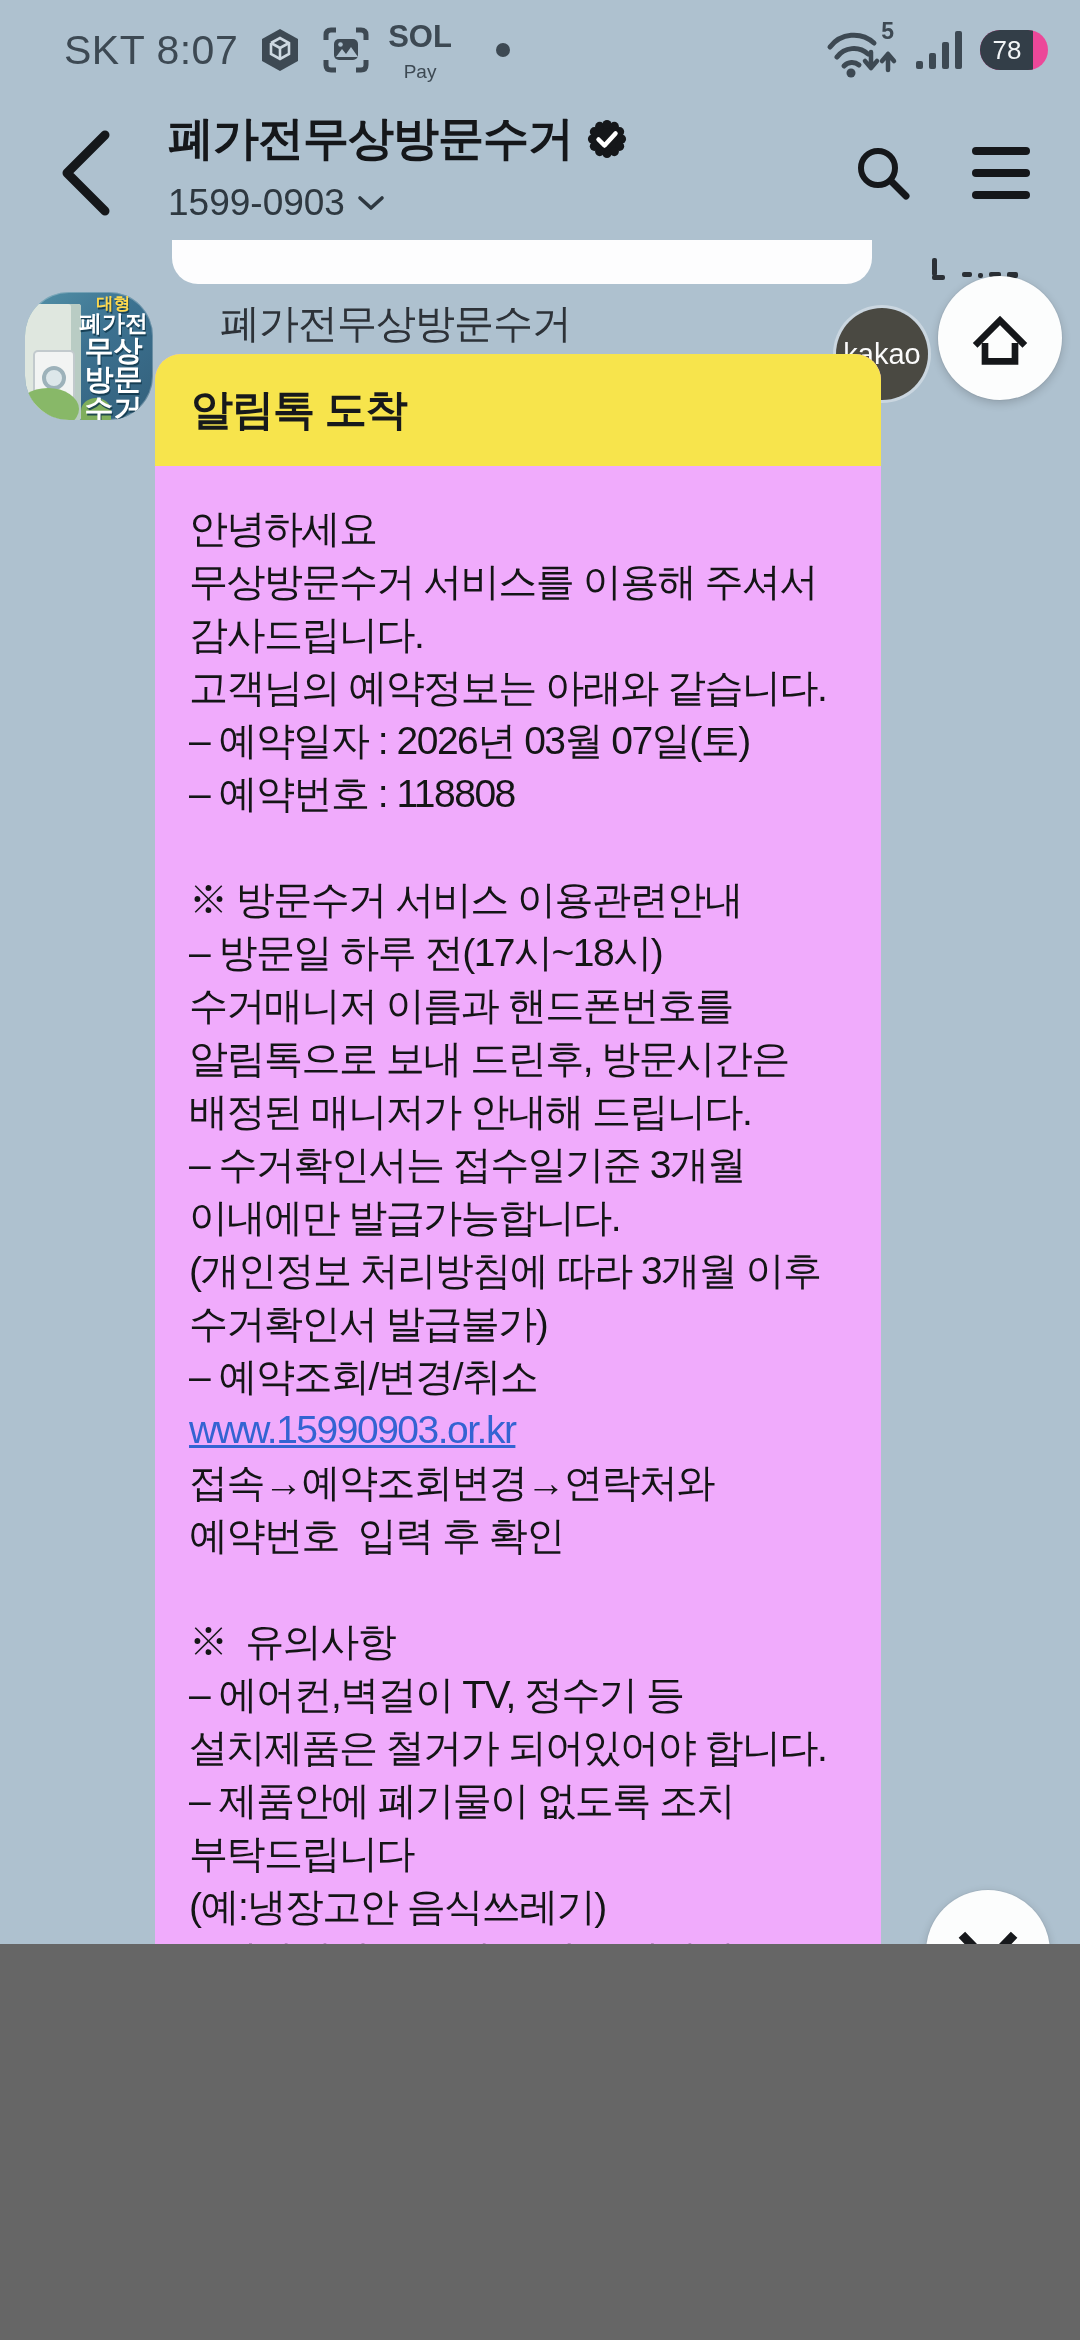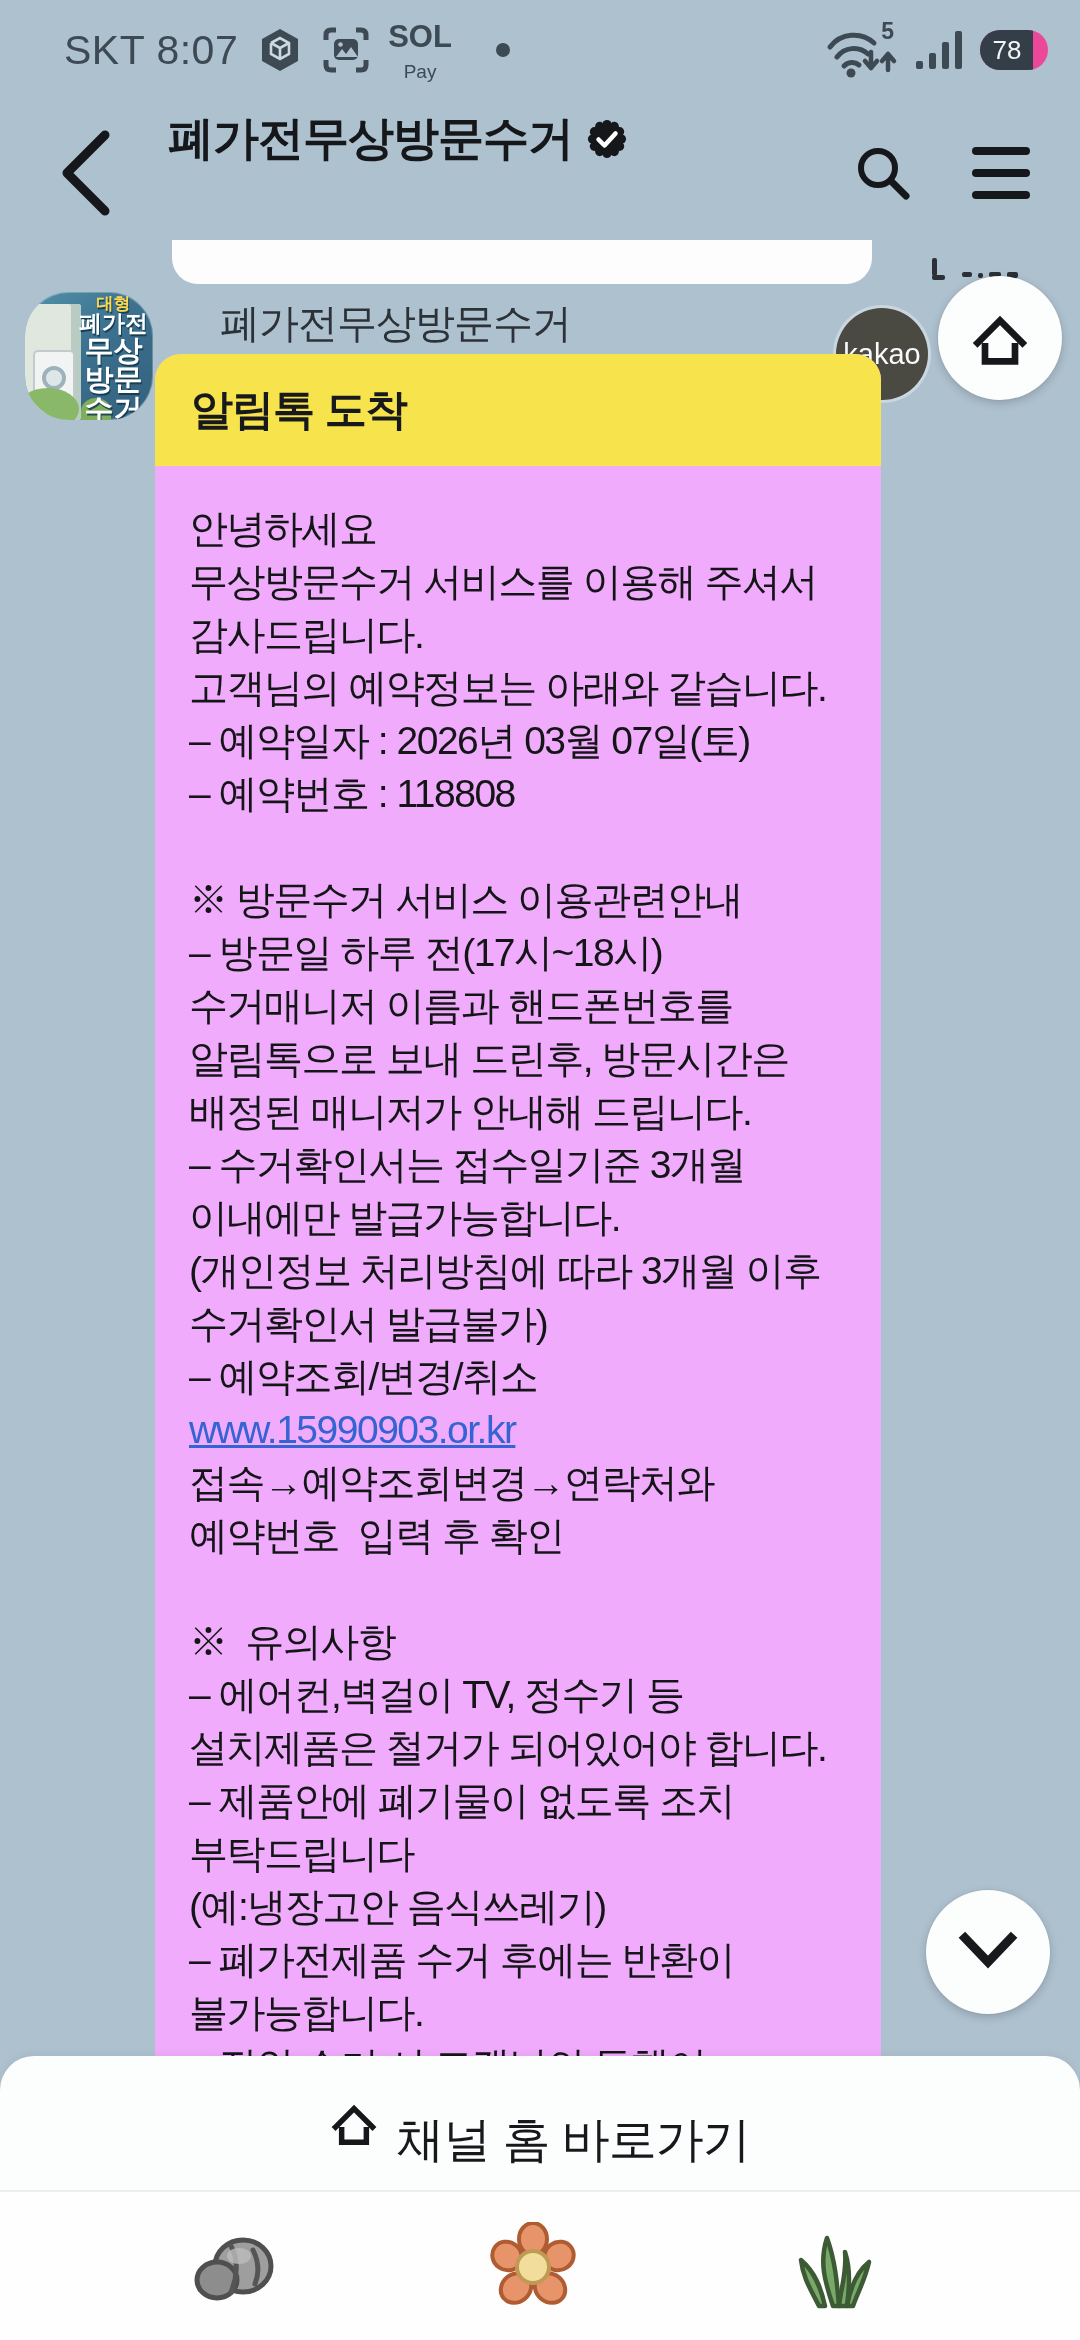--- a/index.html
+++ b/index.html
@@ -1,17 +1,17 @@
 <!DOCTYPE html>
 <html><head>
 <meta charset="utf-8">
 <style>
   html,body{margin:0;padding:0;background:#666;}
   *{box-sizing:border-box;font-family:"Liberation Sans",sans-serif;}
-  .screen{position:relative;width:1080px;height:2340px;background:#aec1cf;overflow:hidden;margin:0 auto;}
+  .screen{position:relative;width:1080px;height:1944px;background:#aec1cf;overflow:hidden;margin:0 auto;}
 
   
   .statusbar{position:absolute;left:0;top:0;width:1080px;height:100px;color:#3d4953;}
   .sb-left{position:absolute;left:64px;top:0;height:100px;display:flex;align-items:center;gap:18px;}
   .sb-time{font-size:41px;letter-spacing:.5px;}
   .solpay{display:flex;flex-direction:column;align-items:center;line-height:1;margin-top:2px;}
   .solpay .s1{font-size:31px;font-weight:bold;}
   .solpay .s2{font-size:19px;margin-top:10px;}
   .sb-dot{width:14px;height:14px;border-radius:50%;background:#3d4953;margin-left:26px;}
   .sb-right{position:absolute;right:32px;top:0;height:100px;display:flex;align-items:center;gap:16px;}
@@ -146,20 +146,26 @@
             <circle cx="7.5" cy="22" r="4.6"></circle>
               <circle cx="9.4" cy="14.7" r="4.6"></circle>
               <circle cx="14.7" cy="9.4" r="4.6"></circle>
             <circle cx="22" cy="7.5" r="4.6"></circle>
               <circle cx="29.3" cy="9.4" r="4.6"></circle>
               <circle cx="34.6" cy="14.7" r="4.6"></circle>
           </g>
           <polyline points="13.5,22.5 19.5,28.5 30.5,16.5" fill="none" stroke="#ffffff" stroke-width="4.5" stroke-linecap="round" stroke-linejoin="round"></polyline>
         </svg>
       </div>
+      <div class="subtitle-row">
+        <span class="subtitle">1599-0903</span>
+        <svg width="28" height="18" viewBox="0 0 28 18">
+          <polyline points="3,4 14,14 25,4" fill="none" stroke="#2e3840" stroke-width="3.6" stroke-linecap="round" stroke-linejoin="round"></polyline>
+        </svg>
+      </div>
     </div>
     <div class="hdr-search">
       <svg width="62" height="62" viewBox="0 0 62 62">
         <circle cx="26" cy="26" r="17" fill="none" stroke="#15171a" stroke-width="6"></circle>
         <line x1="39" y1="39" x2="54" y2="54" stroke="#15171a" stroke-width="7" stroke-linecap="round"></line>
       </svg>
     </div>
     <div class="hdr-menu">
       <svg width="62" height="56" viewBox="0 0 62 56">
         <rect x="2" y="2" width="58" height="8" rx="4" fill="#15171a"></rect>

